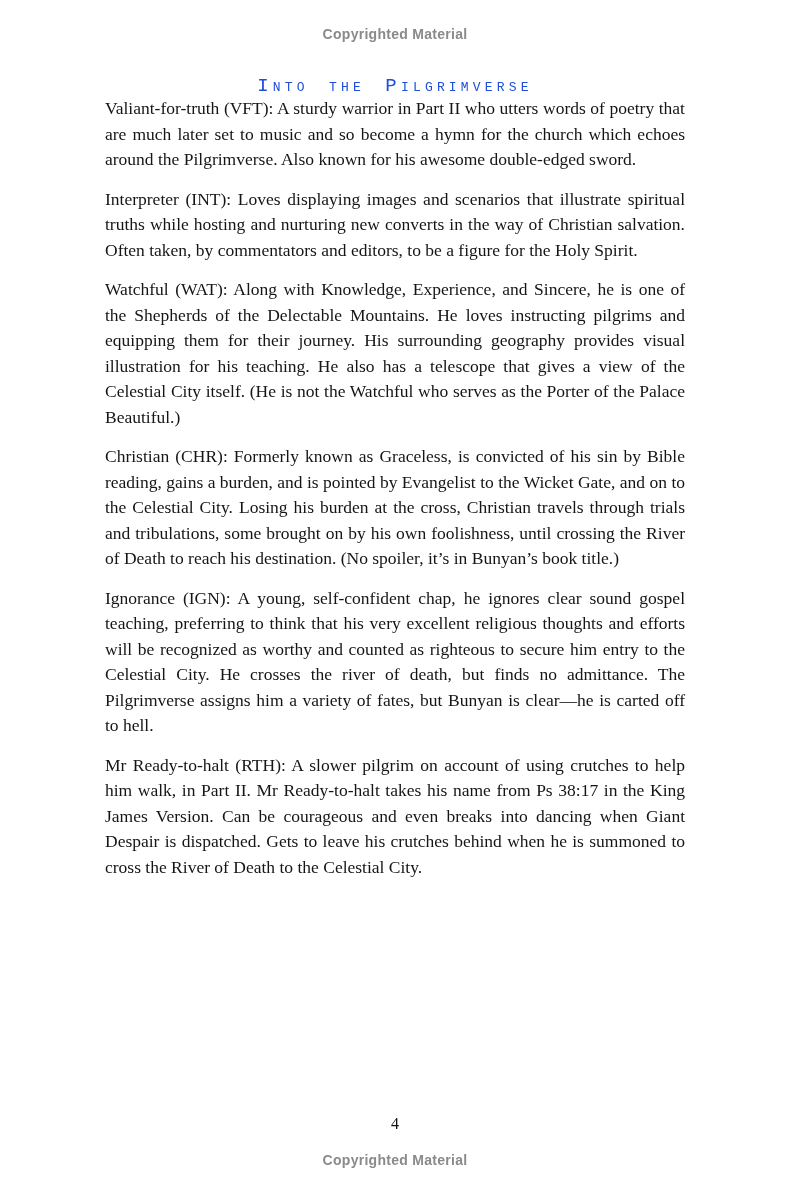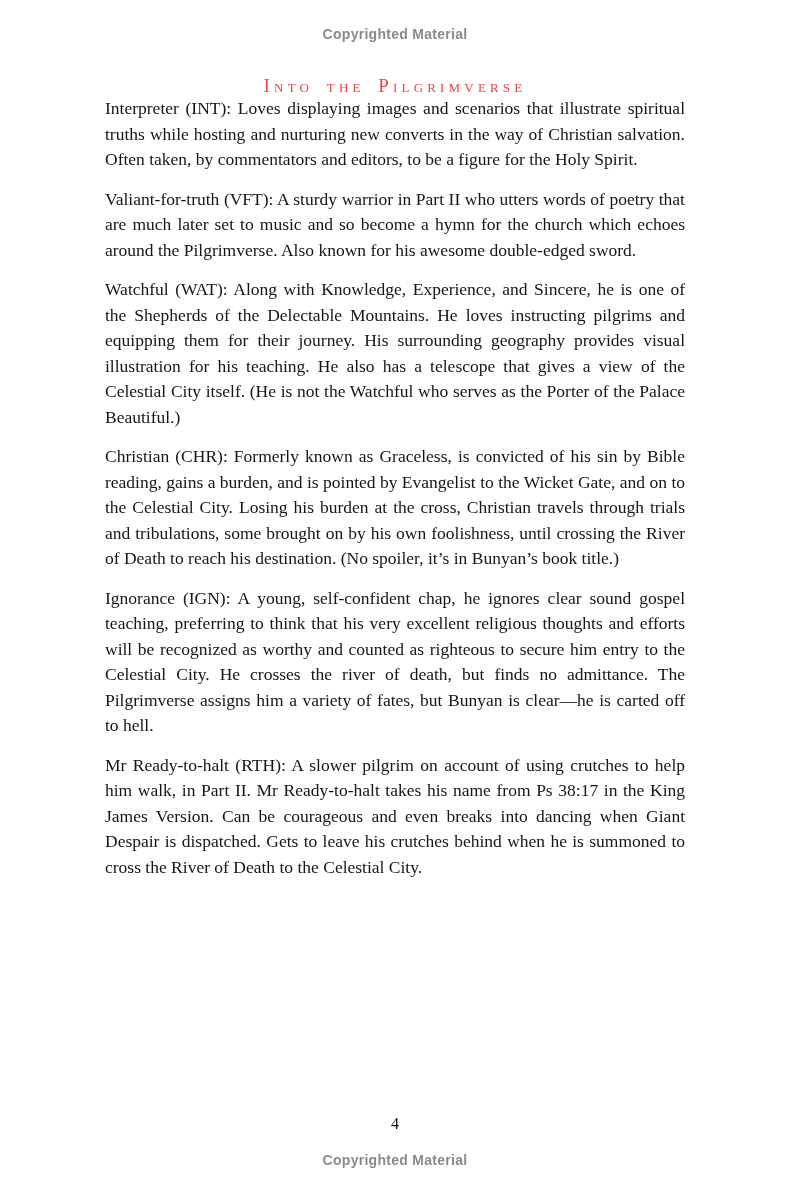--- a/index.html
+++ b/index.html
@@ -28,27 +28,27 @@
     font-weight: 700;
     color: #8a8a8a;
     letter-spacing: 0.02em;
   }
   .chapter-title {
     position: absolute;
     top: 62px;
     left: 105px;
     width: 580px;
     text-align: center;
-    font-family: Liberation Serif, serif;
+    font-family: Liberation Mono, monospace;
     font-variant: small-caps;
     font-size: 19px;
     font-weight: 400;
     letter-spacing: 0.22em;
     word-spacing: 0.25em;
-    color: #ef4444;
+    color: #1d4ed8;
     white-space: nowrap;
   }
   .glossary {
     position: absolute;
     top: 96px;
     left: 105px;
     width: 580px;
   }
   .glossary p.entry {
     margin: 0 0 14px 0;
@@ -86,22 +86,22 @@
 </head>
 <body>
 
 <div class="page">
 
   <div class="top-notice">Copyrighted Material</div>
 
   <h1 class="chapter-title">Into the Pilgrimverse</h1>
 
   <div class="glossary" id="glossary">
+      <p class="entry">Valiant-for-truth (VFT): A sturdy warrior in Part II who utters words of poetry that are much later set to music and so become a hymn for the church which echoes around the Pilgrimverse. Also known for his awesome double-edged sword.</p>
       <p class="entry">Interpreter (INT): Loves displaying images and scenarios that illustrate spiritual truths while hosting and nurturing new converts in the way of Christian salvation. Often taken, by commentators and editors, to be a figure for the Holy Spirit.</p>
-      <p class="entry">Valiant-for-truth (VFT): A sturdy warrior in Part II who utters words of poetry that are much later set to music and so become a hymn for the church which echoes around the Pilgrimverse. Also known for his awesome double-edged sword.</p>
       <p class="entry">Watchful (WAT): Along with Knowledge, Experience, and Sincere, he is one of the Shepherds of the Delectable Mountains. He loves instructing pilgrims and equipping them for their journey. His surrounding geography provides visual illustration for his teaching. He also has a telescope that gives a view of the Celestial City itself. (He is not the Watchful who serves as the Porter of the Palace Beautiful.)</p>
       <p class="entry">Christian (CHR): Formerly known as Graceless, is convicted of his sin by Bible reading, gains a burden, and is pointed by Evangelist to the Wicket Gate, and on to the Celestial City. Losing his burden at the cross, Christian travels through trials and tribulations, some brought on by his own foolishness, until crossing the River of Death to reach his destination. (No spoiler, it’s in Bunyan’s book title.)</p>
       <p class="entry">Ignorance (IGN): A young, self-confident chap, he ignores clear sound gospel teaching, preferring to think that his very excellent religious thoughts and efforts will be recognized as worthy and counted as righteous to secure him entry to the Celestial City. He crosses the river of death, but finds no admittance. The Pilgrimverse assigns him a variety of fates, but Bunyan is clear—he is carted off to hell.</p>
       <p class="entry">Mr Ready-to-halt (RTH): A slower pilgrim on account of using crutches to help him walk, in Part II. Mr Ready-to-halt takes his name from Ps 38:17 in the King James Version. Can be courageous and even breaks into dancing when Giant Despair is dispatched. Gets to leave his crutches behind when he is summoned to cross the River of Death to the Celestial City.</p>
     </div>
 
   <div class="page-number">4</div>
 
   <div class="bottom-notice">Copyrighted Material</div>
 

